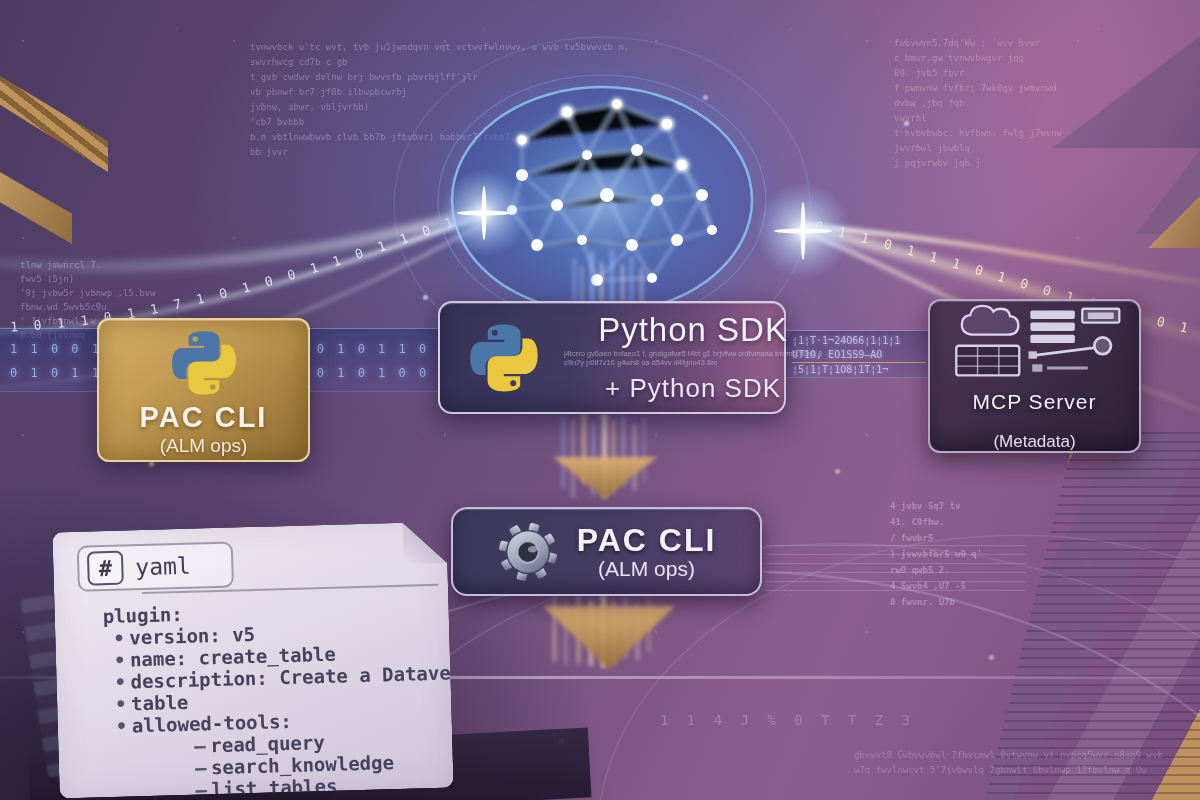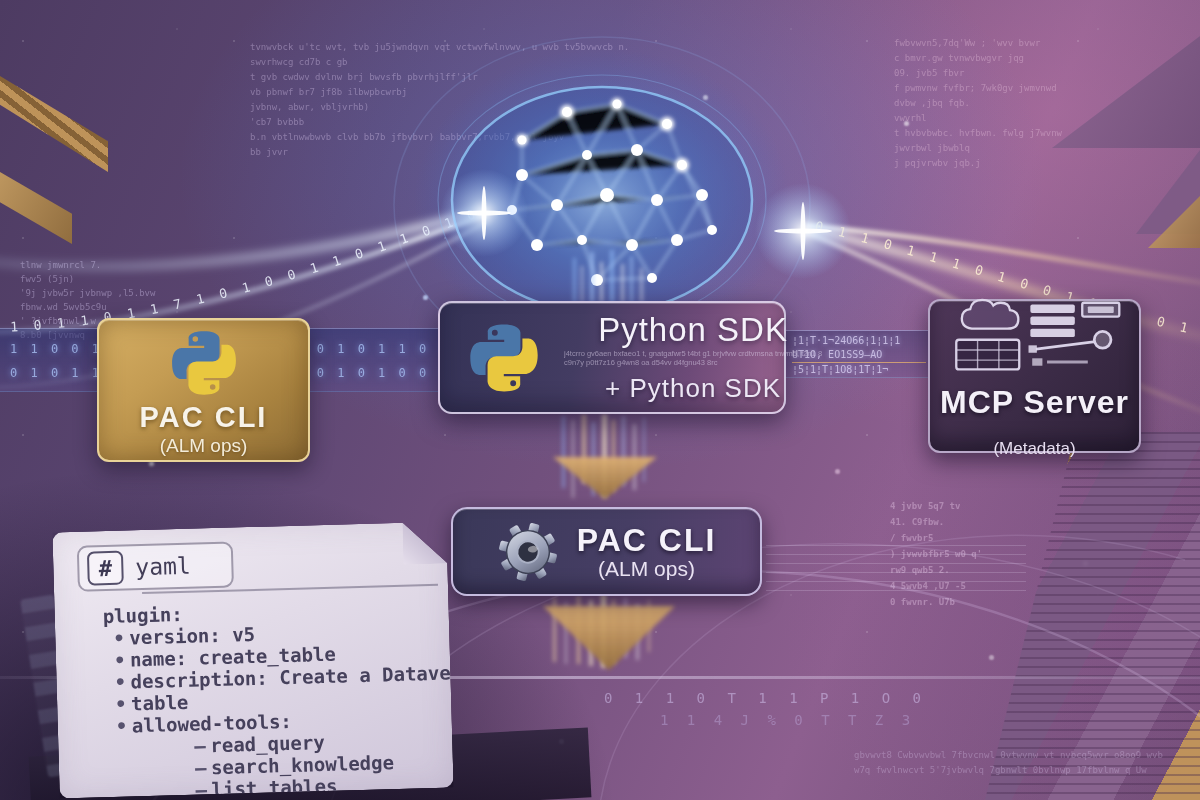--- a/index.html
+++ b/index.html
@@ -86,21 +86,21 @@
     padding:0 14px 0 26px;gap:22px;text-align:left;
     background:linear-gradient(100deg,#343256 0%,#433c62 40%,#6d4a78 72%,#9a6490 100%);
     border:2px solid rgba(226,216,240,.88);box-shadow:inset 0 1px 0 rgba(255,255,255,.25),inset 0 -10px 20px rgba(10,5,25,.3),0 8px 24px rgba(15,8,30,.5);}
   .box-sdk .txt{display:flex;flex-direction:column;align-items:flex-start;width:100%;}
   .box-sdk .title{font-size:33px;font-weight:400;letter-spacing:1px;color:#f5f2fa;text-shadow:0 2px 5px rgba(10,5,25,.5);align-self:center;}
   .box-sdk .pseudo{font-size:7.5px;line-height:9px;color:rgba(228,218,242,.5);filter:blur(.3px);white-space:nowrap;overflow:hidden;width:100%;}
   .box-sdk .subtitle{font-size:26px;font-weight:400;letter-spacing:1px;color:#ece6f4;text-shadow:0 2px 4px rgba(10,5,25,.5);margin-top:6px;align-self:center;text-align:right;}
   .box-mcp{left:928px;top:299px;width:213px;height:154px;border-radius:12px;
     background:linear-gradient(135deg,#4f3759 0%,#3b2b46 55%,#2e2138 100%);
     border:2px solid rgba(213,198,230,.8);box-shadow:inset 0 1px 0 rgba(255,255,255,.18),inset 0 -10px 18px rgba(8,4,18,.4),0 8px 22px rgba(12,6,26,.5);}
-  .box-mcp .title{font-size:32px;font-weight:700;letter-spacing:1px;color:#f4f0f8;text-shadow:0 2px 4px rgba(8,4,18,.6);margin-top:4px;}
+  .box-mcp .title{font-size:21px;font-weight:400;letter-spacing:1px;color:#f4f0f8;text-shadow:0 2px 4px rgba(8,4,18,.6);margin-top:4px;}
   .box-mcp .subtitle{font-size:17px;color:#e6ddef;margin-top:18px;}
   .box-pac2{left:451px;top:507px;width:311px;height:89px;border-radius:16px;flex-direction:row;gap:18px;padding:0 10px;
     background:linear-gradient(100deg,#3a3859 0%,#463e64 55%,#5d4473 100%);
     border:2px solid rgba(212,202,236,.9);box-shadow:inset 0 1px 0 rgba(255,255,255,.22),inset 0 -8px 16px rgba(8,4,20,.35),0 8px 20px rgba(12,6,26,.5);}
   .box-pac2 .txt{display:flex;flex-direction:column;align-items:center;}
   .box-pac2 .title{font-size:32px;font-weight:700;letter-spacing:2px;color:#f5f2fa;text-shadow:0 2px 4px rgba(8,4,20,.6);}
   .box-pac2 .subtitle{font-size:21px;color:#e9e2f2;margin-top:-2px;}
   .icon-wrap{display:flex;align-items:center;justify-content:center;}
   
   .slab{position:absolute;left:30px;top:742px;width:560px;height:70px;z-index:6;transform:rotate(-3deg);
@@ -181,21 +181,20 @@
   </div>
   <div class="band band-right">
     <div class="brow">¦1¦T·1¬24O66¦1¦1¦1</div>
     <div class="brow">UT1O, EO1SS9—AO</div>
     <div class="brow">¦5¦1¦T¦1O8¦1T¦1¬</div>
     <div class="brow">1OOOΩOTUT' 4 1 4</div>
   </div>
 
   <div class="hline"></div>
   <div class="scanlines"></div>
-  <div class="digits1">0 1 1 0  T 1 1 P 1   O  0</div>
   <div class="digits2">1 1 4 J % 0 T T Z 3</div>
 
   <svg class="scene" width="1200" height="800" viewBox="0 0 1200 800" xmlns="http://www.w3.org/2000/svg" xmlns:xlink="http://www.w3.org/1999/xlink">
     <defs>
       <radialGradient id="orbGlow" cx="50%" cy="50%" r="50%">
         <stop offset="0%" stop-color="#bfe2ff" stop-opacity=".85"></stop>
         <stop offset="42%" stop-color="#5a9ae8" stop-opacity=".45"></stop>
         <stop offset="100%" stop-color="#3a63c8" stop-opacity="0"></stop>
       </radialGradient>
       <radialGradient id="burst" cx="50%" cy="50%" r="50%">

